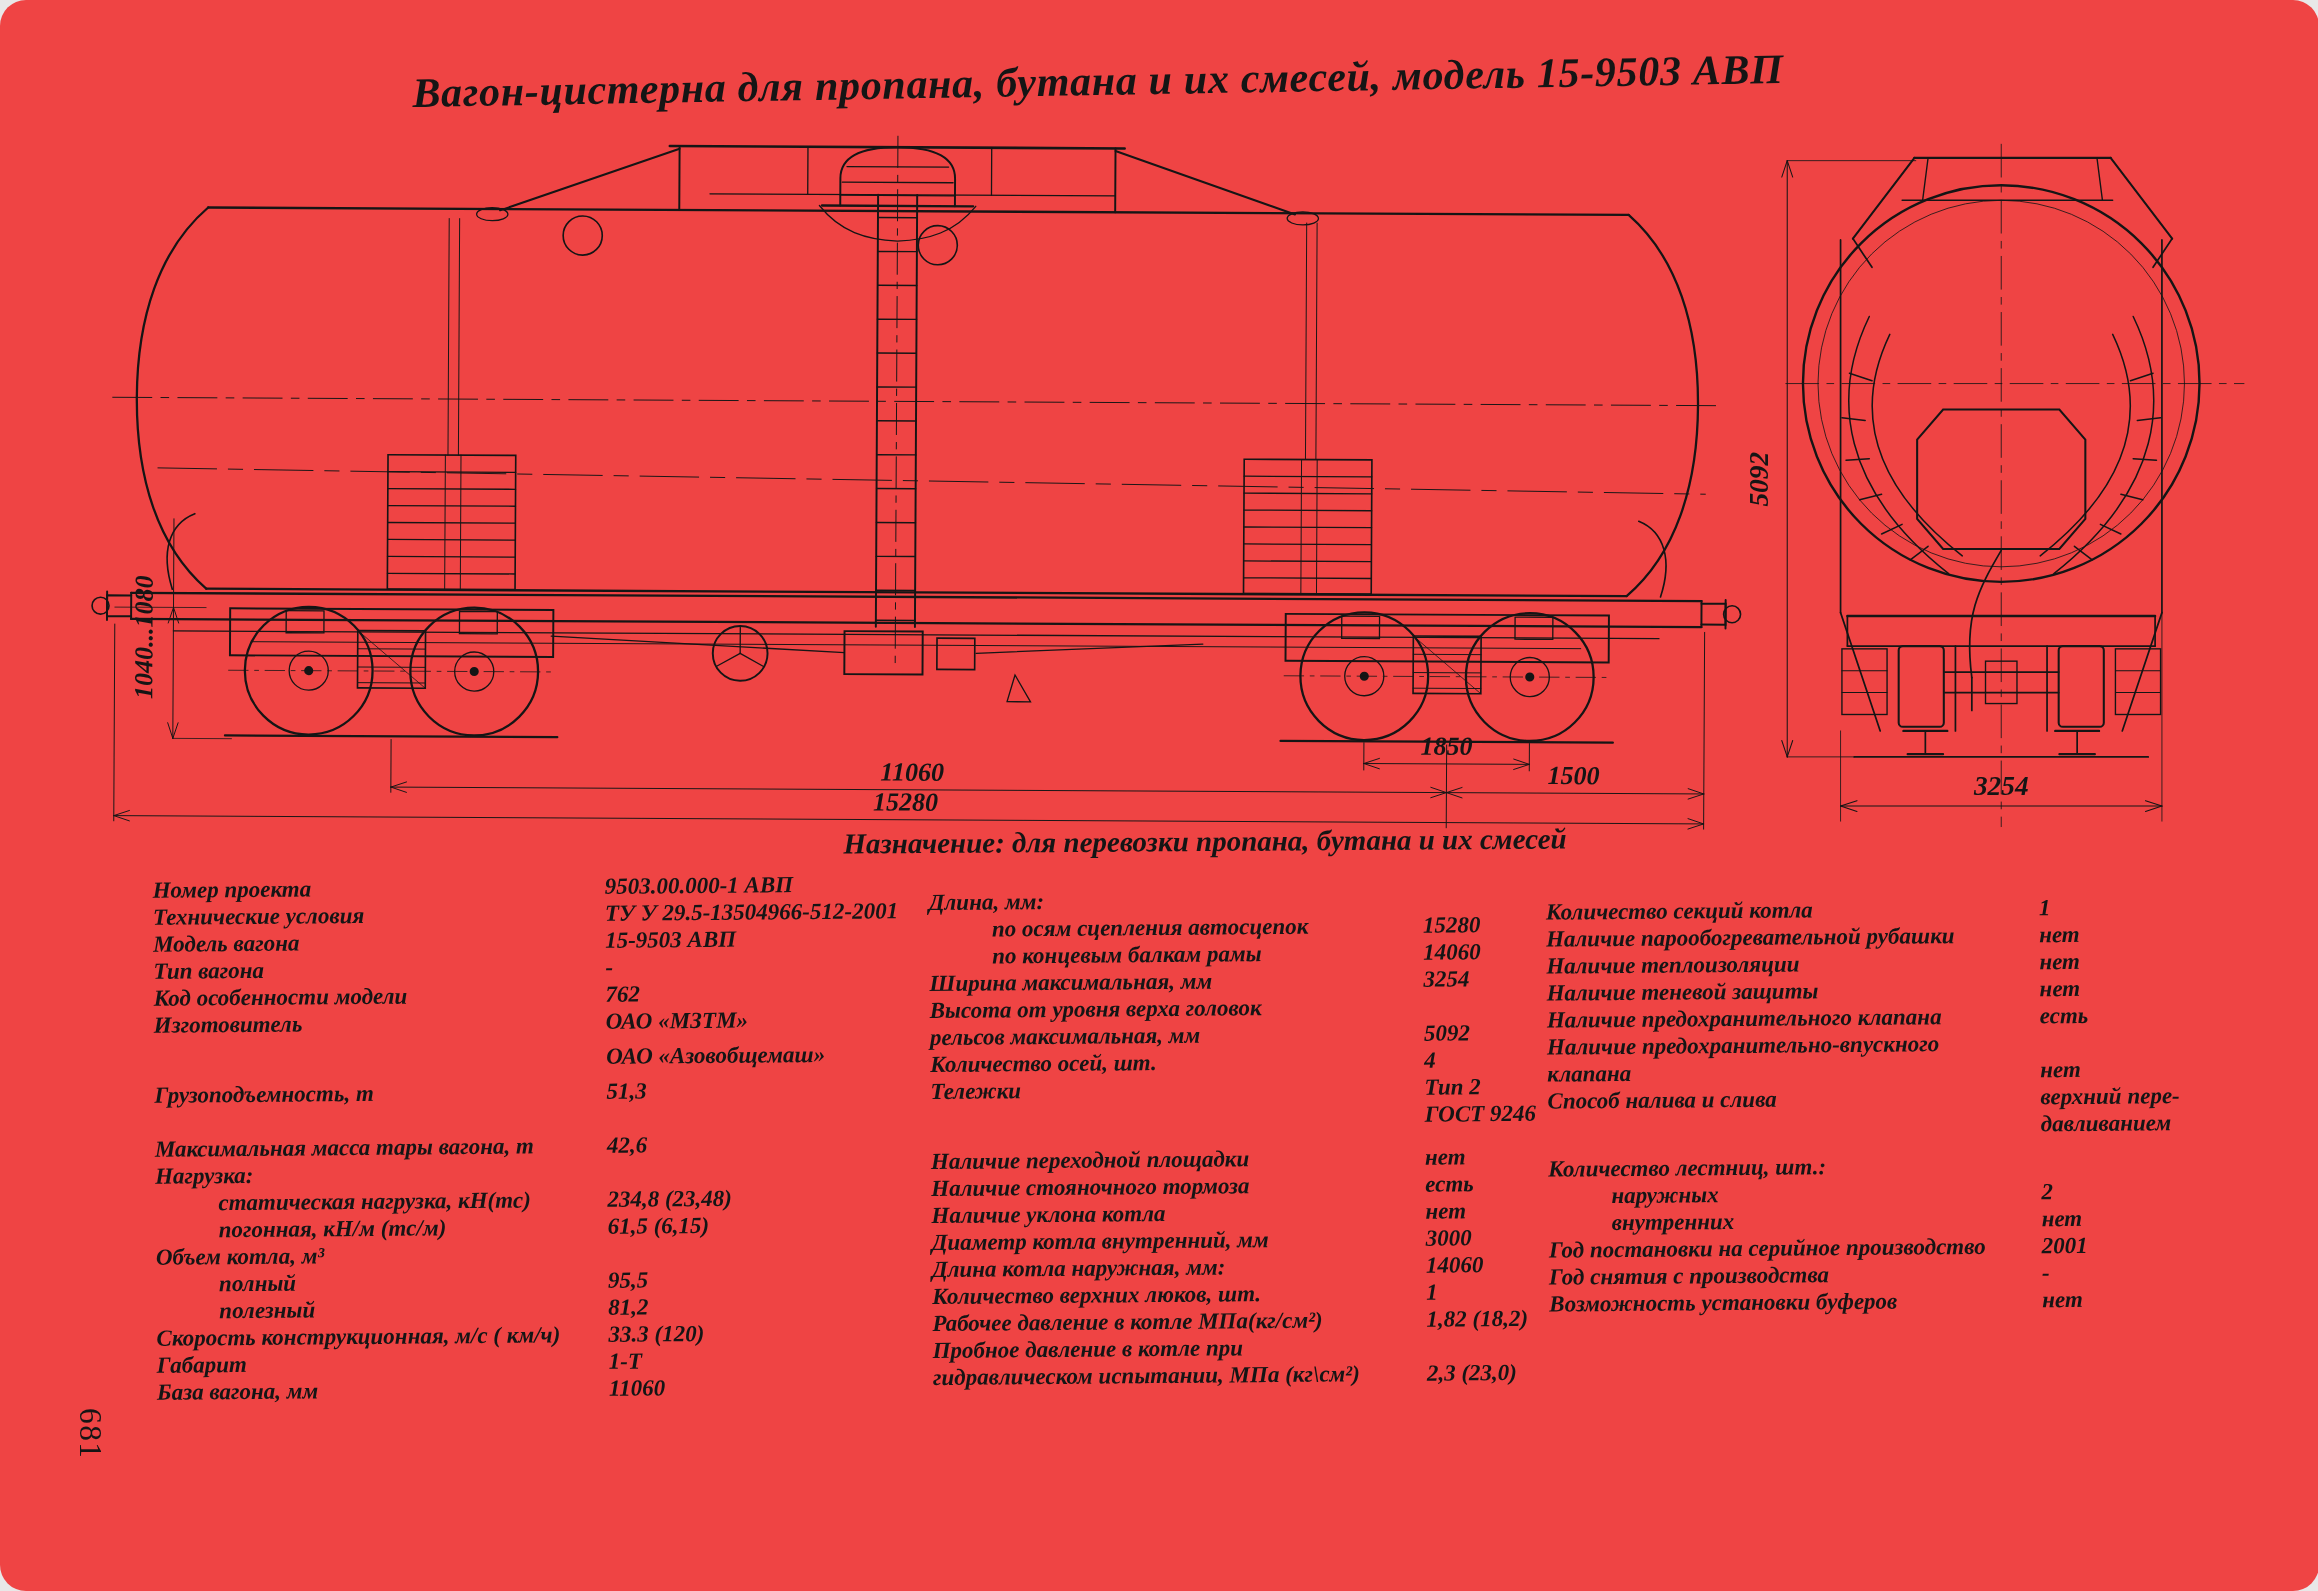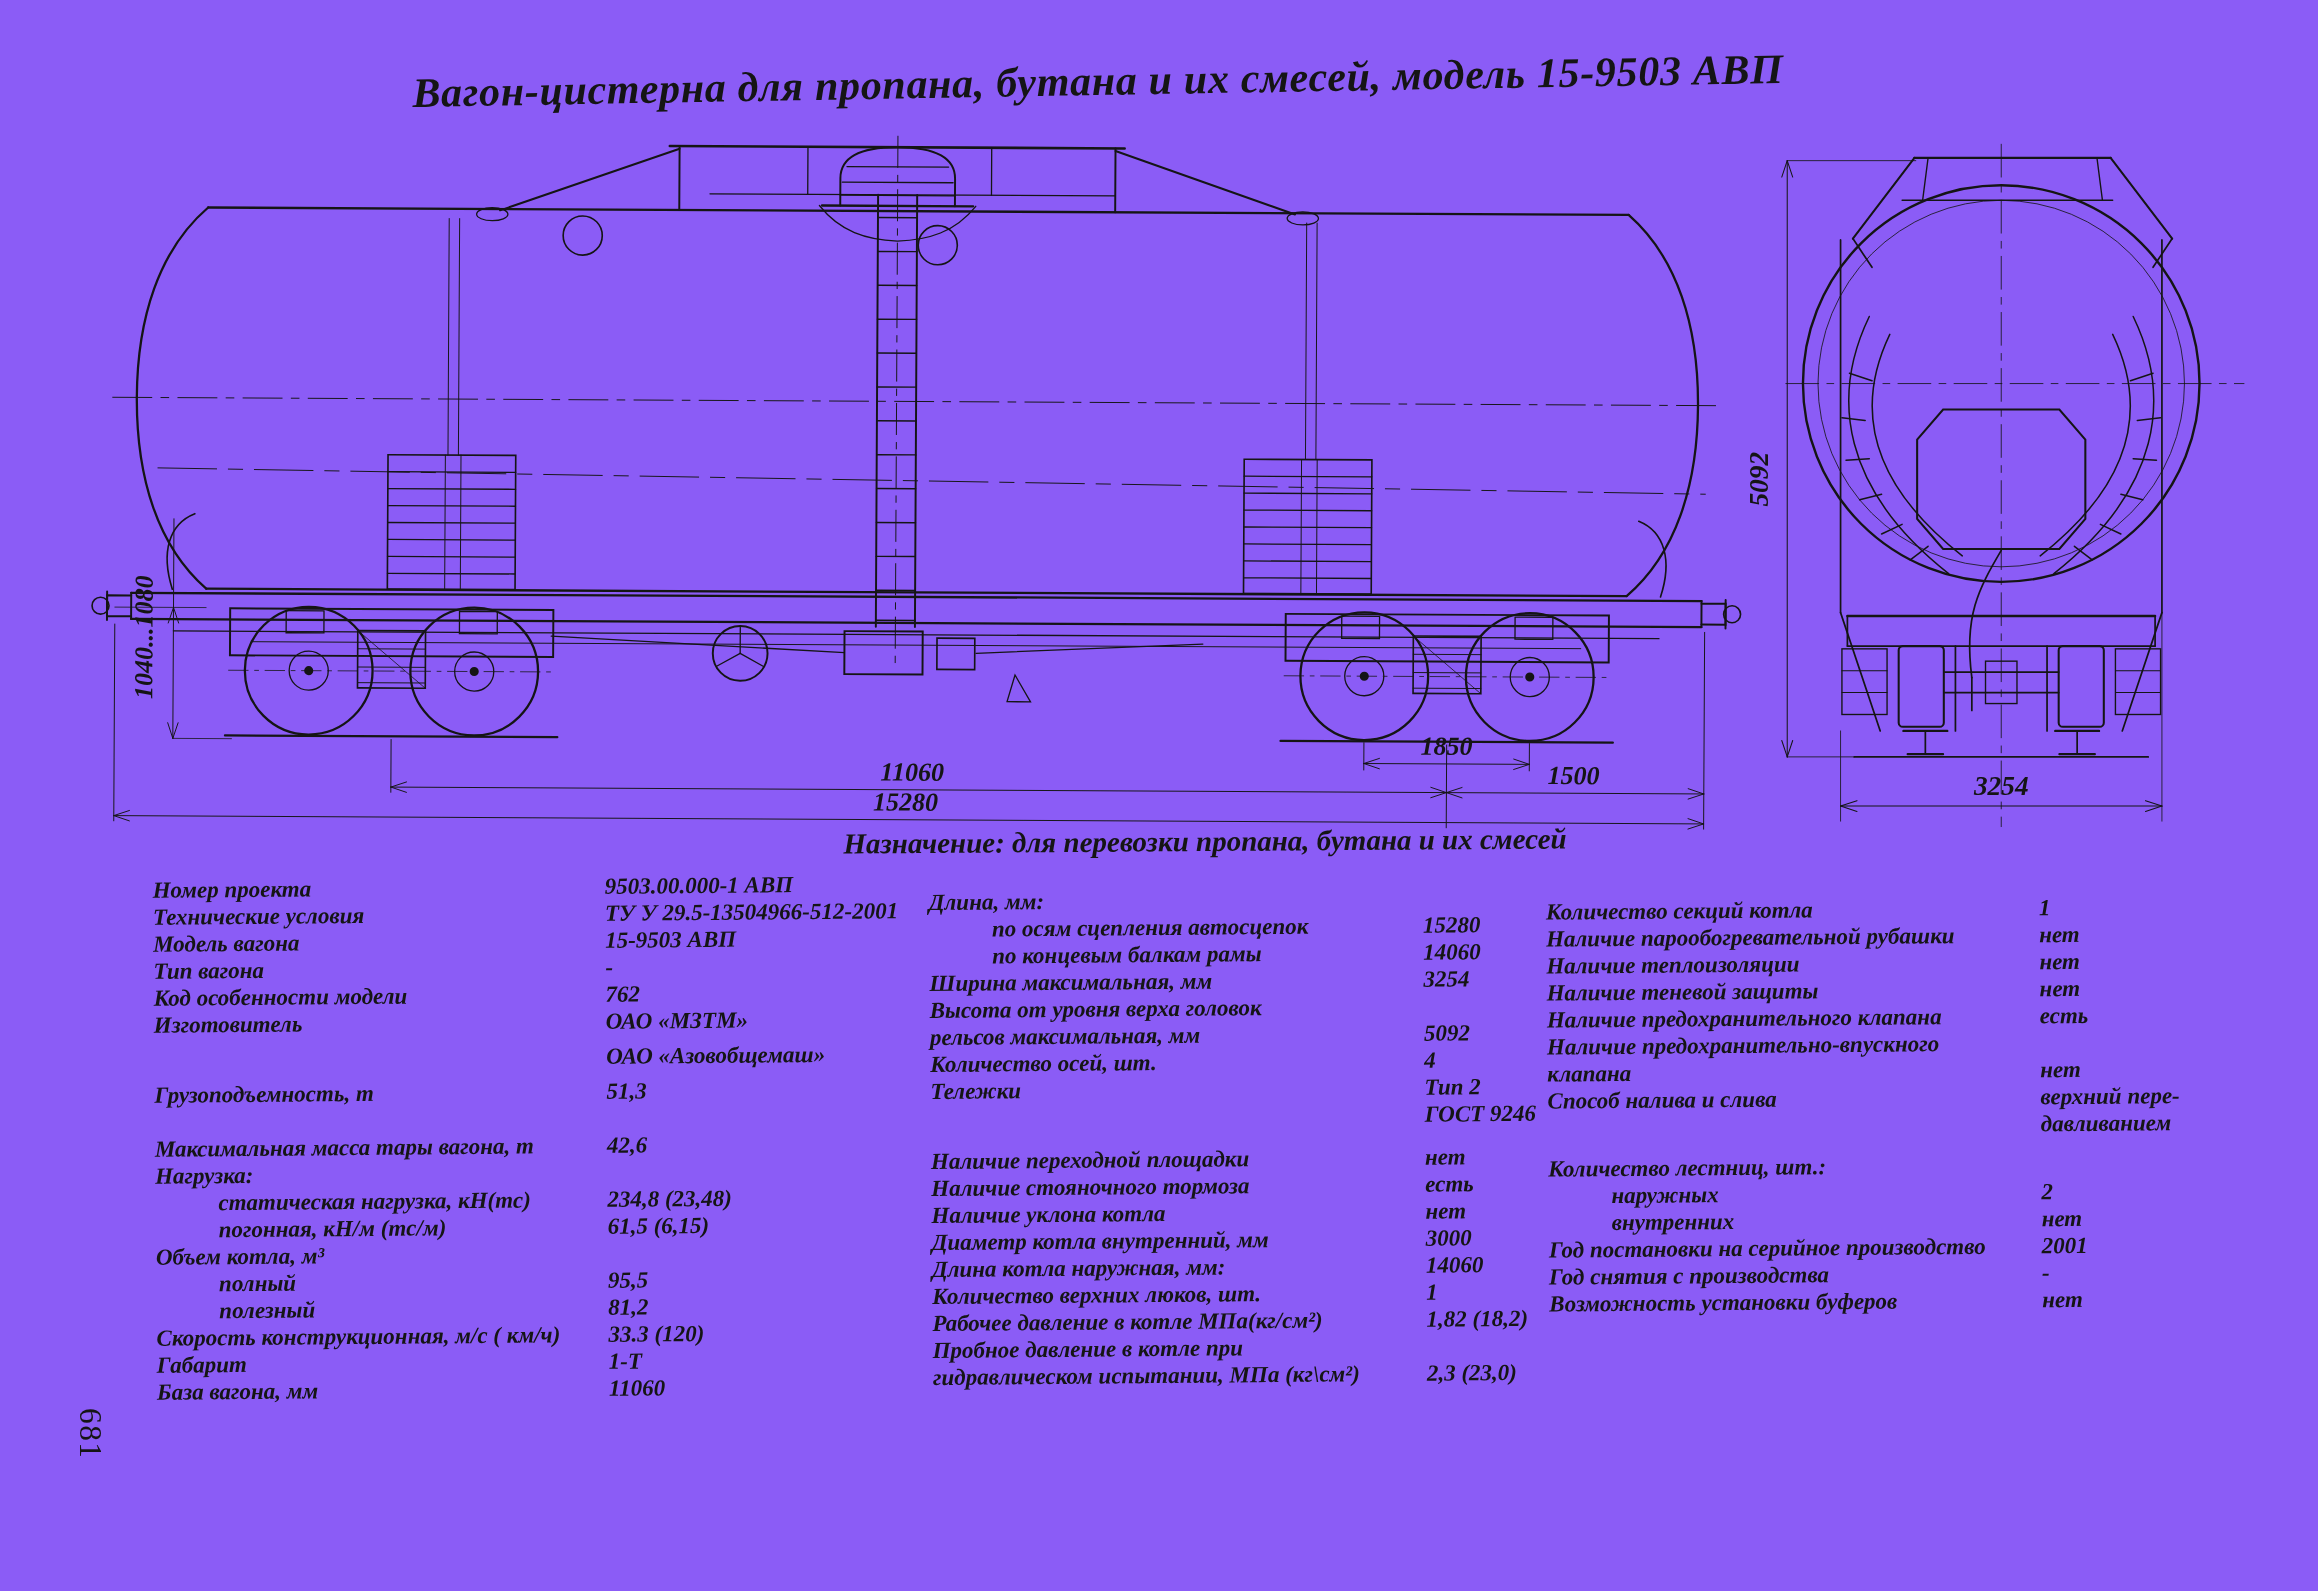--- a/index.html
+++ b/index.html
@@ -1,18 +1,18 @@
 <!DOCTYPE html>
 <html style="font-size:11px"><head>
 <meta charset="utf-8">
 <style>
   html,body { margin:0; padding:0; background:#e8e8e8; }
   .page {
-    position:relative; width:2319px; height:1591px; background:#8b5cf6;
-    font-family:"Liberation Serif","DejaVu Serif",serif; color:#151515; overflow:hidden;
+    position:relative; width:2319px; height:1591px; background:#ef4444;
+    font-family:"Liberation Serif","DejaVu Serif",serif; color:#151515; overflow:hidden;border-radius:26px;
   }
   .title {
     position:absolute; top:57px; left:50%; white-space:nowrap;
     transform:translateX(calc(-50% - 62px)) rotate(-1deg);
     font:italic 700 42px "Liberation Serif",serif; letter-spacing:0.7px;
   }
   .purpose {
     position:absolute; top:825px; left:50%; white-space:nowrap;
     transform:translateX(calc(-50% + 45px)) rotate(-0.4deg);
     font:italic 700 29px "Liberation Serif",serif;

